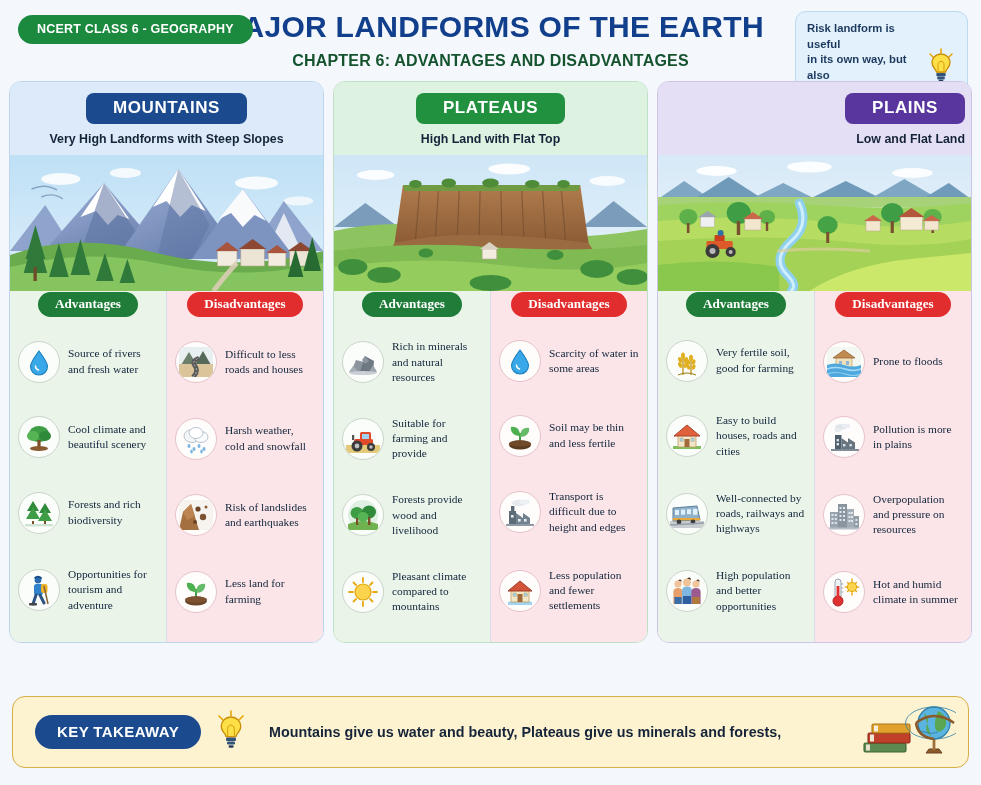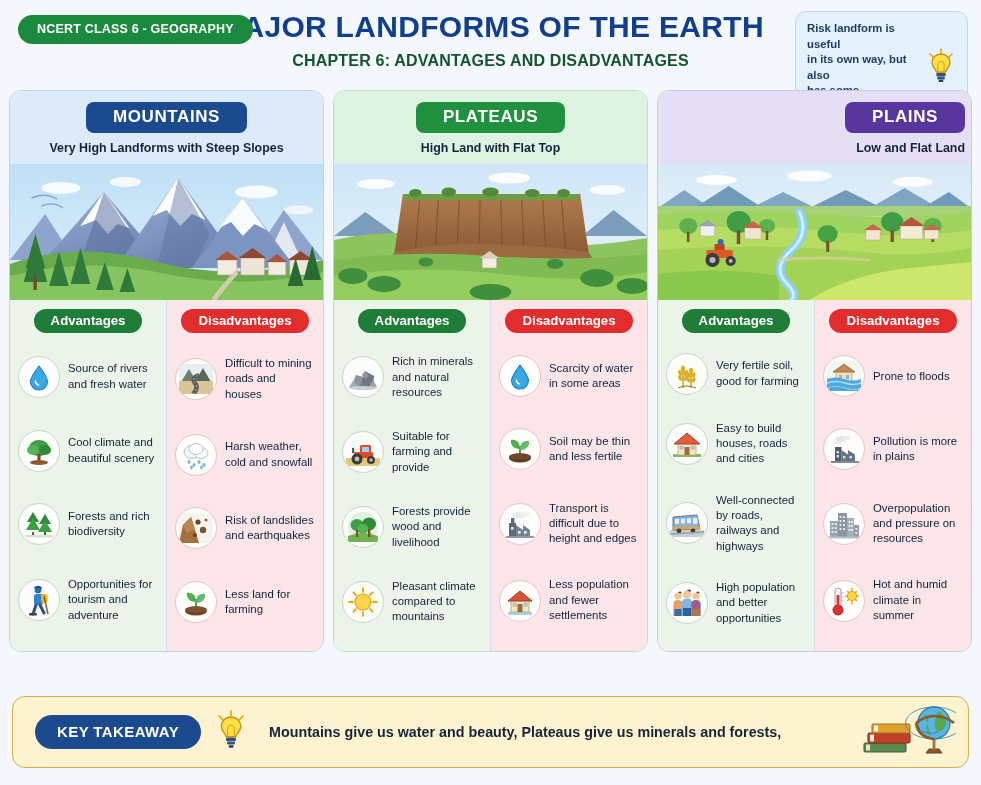--- a/index.html
+++ b/index.html
@@ -67,21 +67,21 @@
     font-weight: bold;
     color: #1c3a5e;
     line-height: 1.38;
     flex: 1;
   }
   .callout-bulb { flex: 0 0 32px; }
 
   
   .cards {
     position: absolute;
-    top: 90px; left: 9px;
+    top: 81px; left: 9px;
     width: 963px; height: 562px;
     display: flex;
     gap: 9px;
   }
   .card {
     flex: 1;
     border-radius: 12px;
     overflow: hidden;
     display: flex;
     flex-direction: column;
@@ -120,23 +120,24 @@
     color: #16243a;
   }
 
   .card-illus { height: 136px; position: relative; overflow: hidden; }
   .card-illus svg { display: block; width: 100%; height: 100%; }
 
   
   .panels { flex: 1; display: flex; }
   .panel {
     flex: 1;
-    padding: 9px 7px 8px;
+    padding: 1px 7px 8px;
     display: flex;
     flex-direction: column;
+    font-family: Liberation Serif, serif;
   }
   .panel.adv { background: #eaf4e9; }
   .panel.dis { background: #fbe5e8; border-left: 1.2px solid #d5dde6; }
 
   .panel-chip {
     align-self: center;
     color: #fff;
     font-size: 13.2px;
     font-weight: bold;
     padding: 4px 17px 5px;
@@ -388,21 +389,21 @@
             <div class="item-icon">
               <svg width="34" height="30" viewBox="0 0 34 30">
                 <rect width="34" height="30" fill="#e8eff0"></rect>
                 <path d="M2 18 L10 5 L18 18Z" fill="#6b7f6b"></path>
                 <path d="M16 18 L24 4 L32 18Z" fill="#55685a"></path>
                 <rect y="17" width="34" height="13" fill="#dbc49a"></rect>
                 <path d="M14 30 Q20 24 16 19 Q12 14 20 11" stroke="#5a5a5a" stroke-width="4.5" fill="none"></path>
                 <path d="M14 30 Q20 24 16 19 Q12 14 20 11" stroke="#cfcfcf" stroke-width=".8" fill="none" stroke-dasharray="2 2"></path>
               </svg>
             </div>
-            <div class="item-text">Difficult to mining roads and houses</div>
+            <div class="item-text">Difficult to less roads and houses</div>
           </div>
 
           <div class="item">
             <div class="item-icon">
               <svg width="32" height="30" viewBox="0 0 32 30">
                 <ellipse cx="12" cy="12" rx="8" ry="6.5" fill="#f3f5f8" stroke="#b9c3cf" stroke-width="1"></ellipse>
                 <ellipse cx="21" cy="13" rx="7" ry="5.5" fill="#f9fbfd" stroke="#b9c3cf" stroke-width="1"></ellipse>
                 <ellipse cx="16" cy="9" rx="7" ry="5.5" fill="#fff" stroke="#b9c3cf" stroke-width="1"></ellipse>
                 <g fill="#79b6e0">
                   <ellipse cx="9" cy="22" rx="1.5" ry="2.1"></ellipse>

